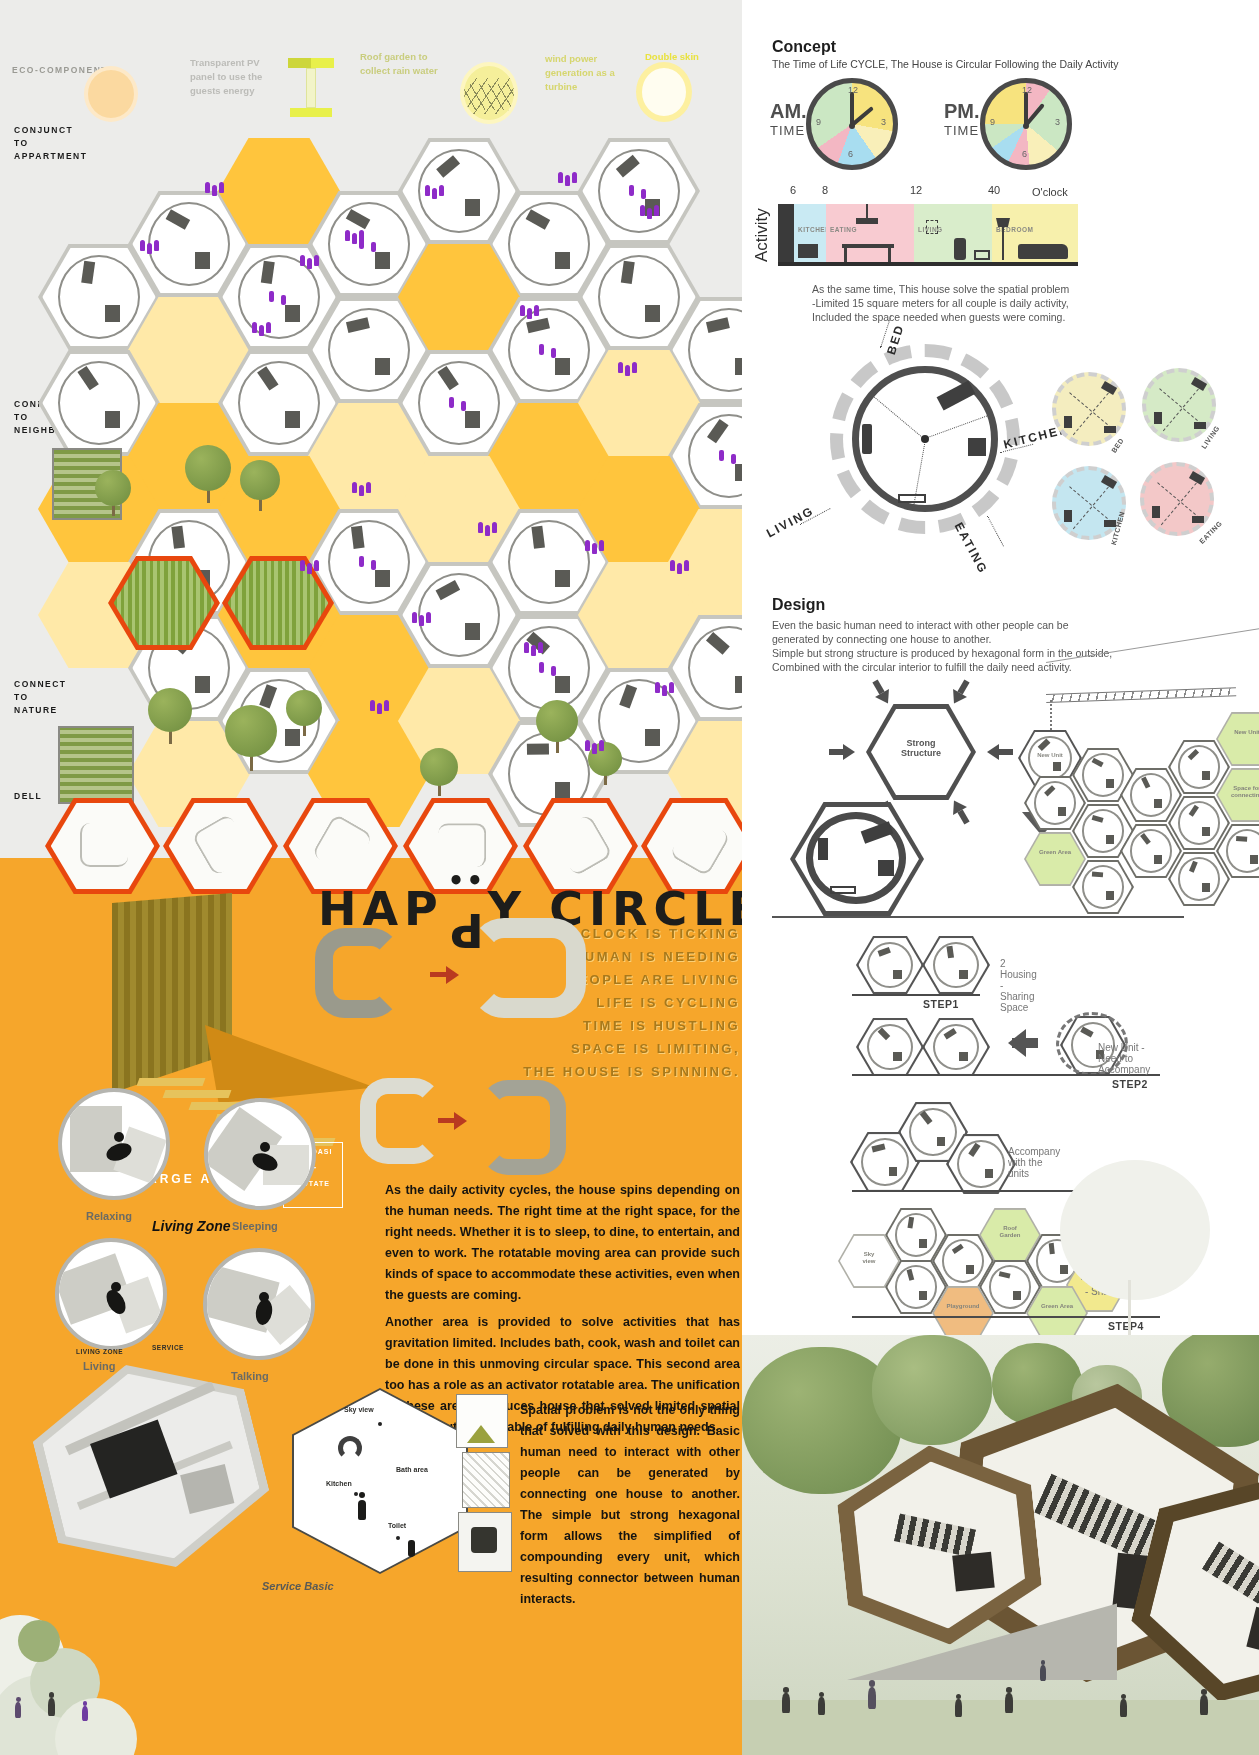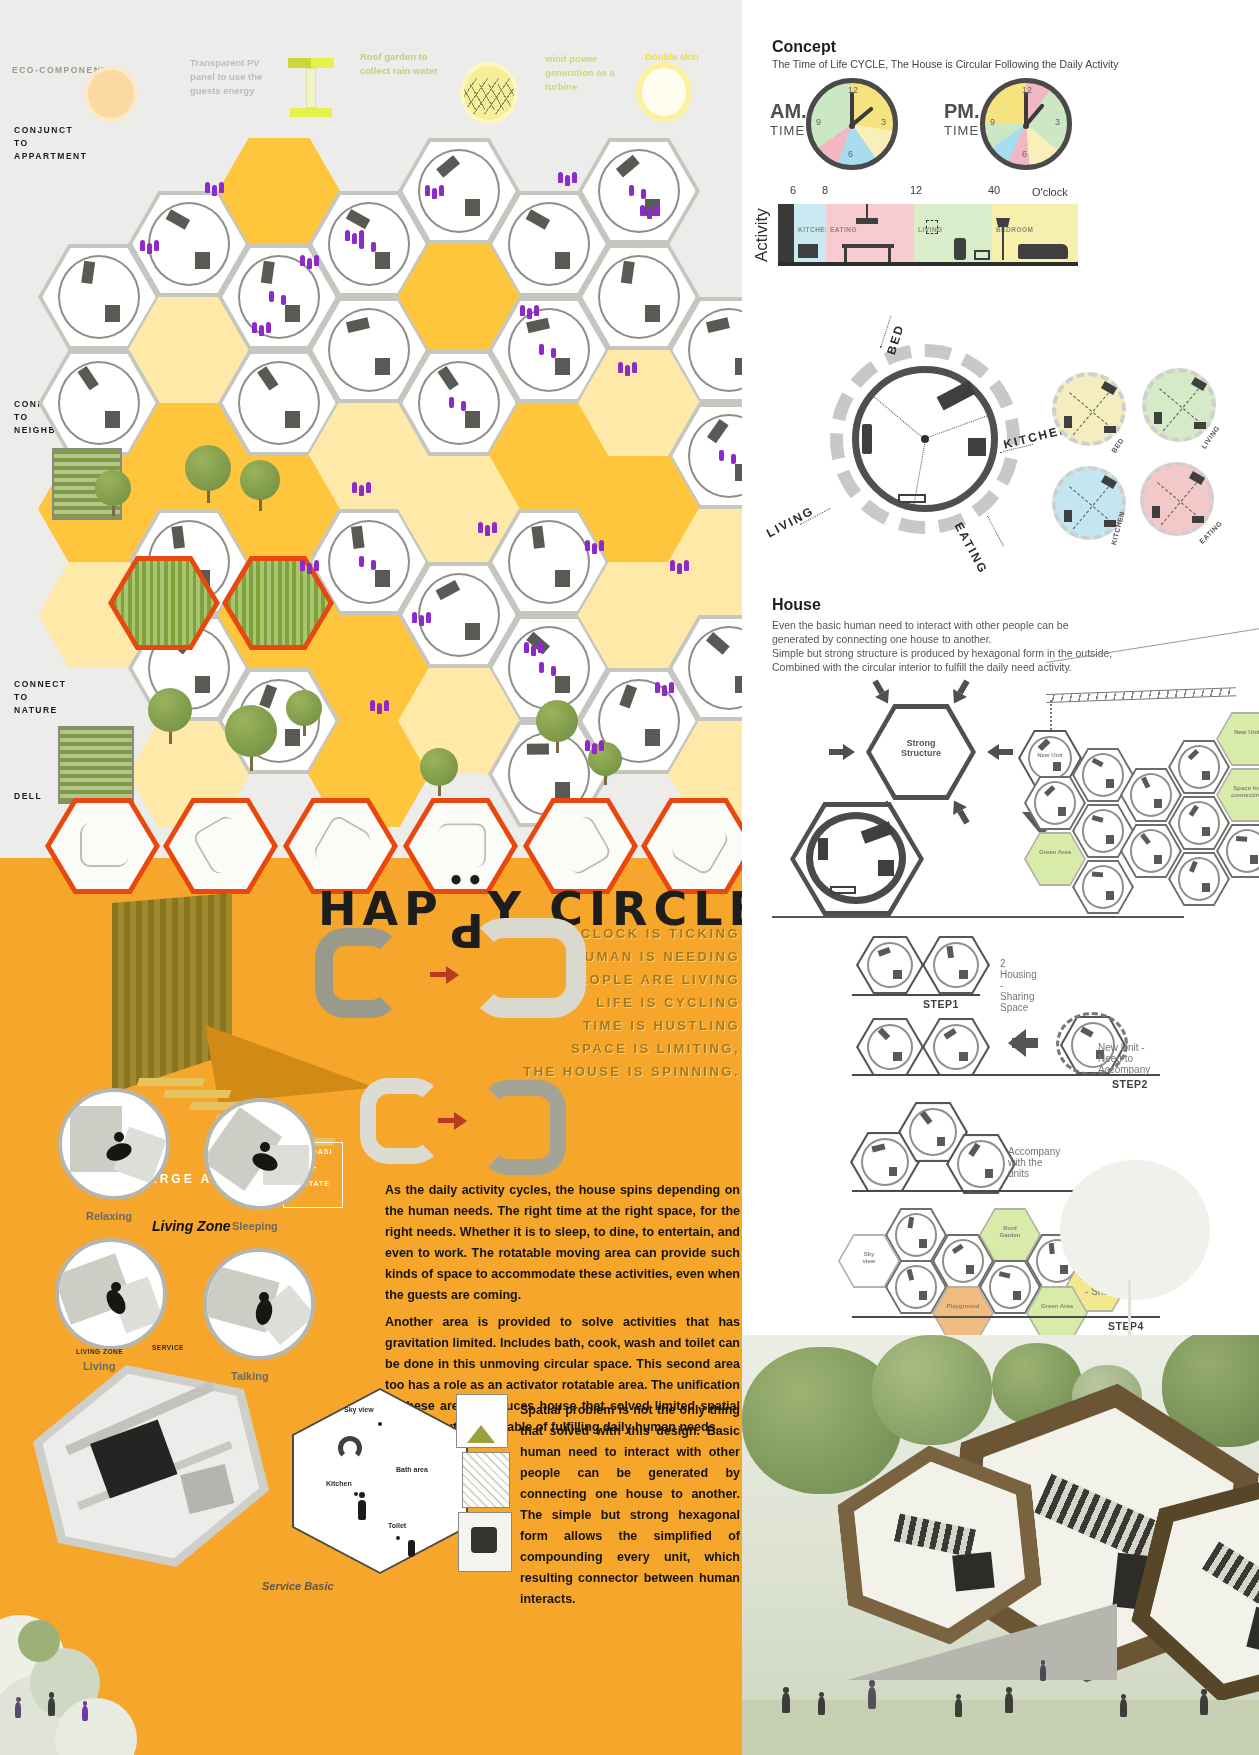--- a/index.html
+++ b/index.html
@@ -566,20 +566,25 @@
       <div style="position: absolute; left: 224px; top: 22px; width: 2px; height: 34px; background: rgb(63, 63, 63);"></div>
       <div style="position: absolute; left: 218px; top: 14px; width: 14px; height: 9px; background: rgb(63, 63, 63); clip-path: polygon(15% 100%, 85% 100%, 100% 0px, 0px 0px);"></div>
       <div style="position: absolute; left: 240px; top: 40px; width: 50px; height: 15px; background: rgb(63, 63, 63); border-radius: 3px 6px 2px 2px;"></div>
       <div class="abs tick" style="position: absolute; left: 12px; top: -20px;">6</div>
       <div class="abs tick" style="position: absolute; left: 44px; top: -20px;">8</div>
       <div class="abs tick" style="position: absolute; left: 132px; top: -20px;">12</div>
       <div class="abs tick" style="position: absolute; left: 210px; top: -20px;">40</div>
     </div>
   <div class="abs tick" style="left:1032px;top:186px">O'clock</div>
 
+  <div class="abs rtxt" id="concept-par" style="left:812px;top:282px;width:320px">
+      <div>As the same time, This house solve the spatial problem</div>
+      <div>-Limited 15 square meters for all couple is daily activity,</div>
+      <div>Included the space needed when guests were coming.</div>
+    </div>
 
   <div class="abs circ" style="left:830px;top:344px;width:190px;height:190px;border:13px dashed #c8c8c8"></div>
   <div class="abs circ" style="left:852px;top:366px;width:146px;height:146px;border:7px solid #4f4f4f;background:#fff"></div>
   <div class="abs" id="wheel-extras">
       <div style="position: absolute; left: 925px; top: 439px; width: 1px; height: 68px; border-left: 1.5px dotted rgb(85, 85, 85); transform-origin: left top; transform: rotate(10deg);"></div>
       <div style="position: absolute; left: 925px; top: 439px; width: 1px; height: 68px; border-left: 1.5px dotted rgb(85, 85, 85); transform-origin: left top; transform: rotate(130deg);"></div>
       <div style="position: absolute; left: 925px; top: 439px; width: 1px; height: 68px; border-left: 1.5px dotted rgb(85, 85, 85); transform-origin: left top; transform: rotate(250deg);"></div>
       <div style="position: absolute; left: 938px; top: 388px; width: 36px; height: 15px; background: rgb(63, 63, 63); transform: rotate(-28deg);"></div>
       <div style="position: absolute; left: 968px; top: 438px; width: 18px; height: 18px; background: rgb(63, 63, 63);"></div>
       <div style="position: absolute; left: 862px; top: 424px; width: 10px; height: 30px; background: rgb(63, 63, 63); border-radius: 2px;"></div>
@@ -623,21 +628,21 @@
       <div style="position: absolute; left: 1140px; top: 462px; width: 74px; height: 74px; border: 4px dashed rgb(207, 207, 207); border-radius: 50%; background: rgb(243, 200, 200);">
         <div style="position: absolute; left: 36px; top: 6px; width: 1px; height: 60px; border-left: 1px dashed rgb(85, 85, 85); transform: rotate(40deg);"></div>
         <div style="position: absolute; left: 36px; top: 6px; width: 1px; height: 60px; border-left: 1px dashed rgb(85, 85, 85); transform: rotate(-50deg);"></div>
         <div style="position: absolute; left: 46px; top: 8px; width: 14px; height: 8px; background: rgb(63, 63, 63); transform: rotate(30deg);"></div>
         <div style="position: absolute; left: 8px; top: 40px; width: 8px; height: 12px; background: rgb(63, 63, 63);"></div>
         <div style="position: absolute; left: 48px; top: 50px; width: 12px; height: 7px; background: rgb(63, 63, 63);"></div>
       </div>
       <div class="abs minilbl" style="position: absolute; left: 1198px; top: 540px; transform: rotate(-45deg);">EATING</div>
     </div>
 
-  <div class="abs h1" style="left:772px;top:596px">House</div>
+  <div class="abs h1" style="left:772px;top:596px">Design</div>
   <div class="abs rtxt" id="design-par" style="left:772px;top:618px;width:480px">
       <div>Even the basic human need to interact with other people can be</div>
       <div>generated by connecting one house to another.</div>
       <div>Simple but strong structure is produced by hexagonal form in the outside,</div>
       <div>Combined with the circular interior to fulfill the daily need activity.</div>
     </div>
 
   <div class="abs hexF" style="left:866px;top:704px;width:110px;height:96px;background:#4f4f4f">
     <div class="abs hexF" style="left:5px;top:5px;width:100px;height:86px;background:#fff"></div>
   </div>

